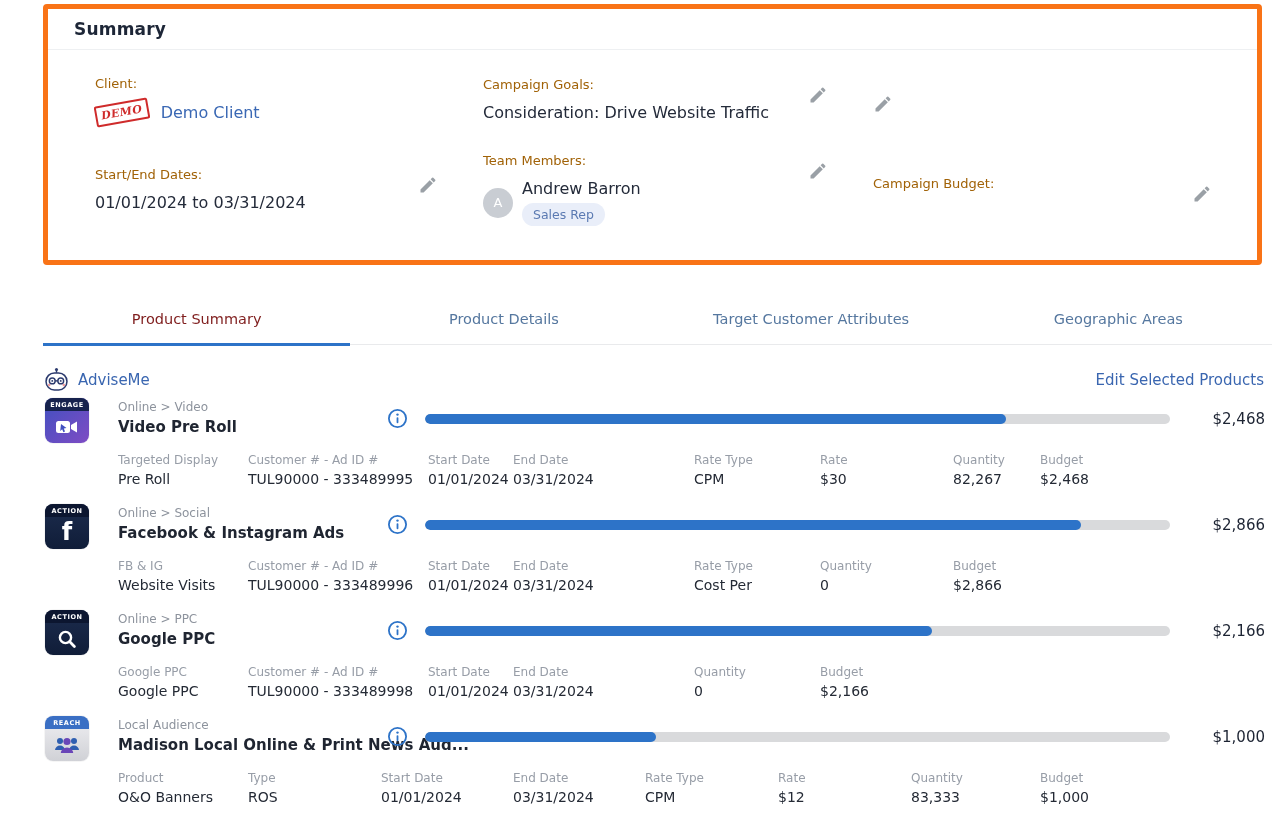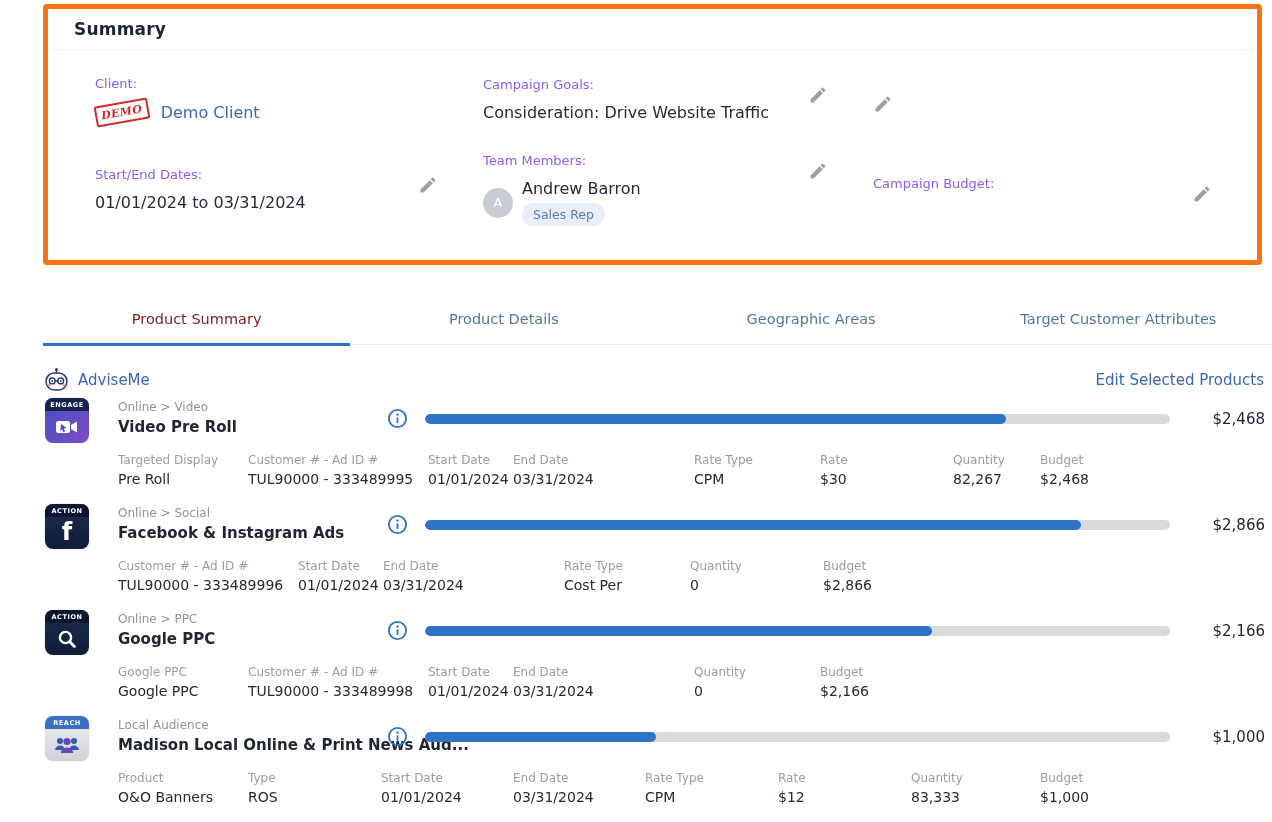--- a/index.html
+++ b/index.html
@@ -6,21 +6,21 @@
   html,body { width:1272px; height:822px; background:#ffffff; font-family:"DejaVu Sans",sans-serif; color:#232a38; overflow:hidden; }
   .page { position:relative; width:1272px; height:822px; }
 
   
   .summary-card { position:absolute; left:43px; top:4px; width:1219px; height:261px; background:#fff; border:5px solid #f97316; border-radius:4px; }
   .card-header { height:41px; display:flex; align-items:center; padding-left:26px; border-bottom:1px solid #eef0f2; font-size:17px; font-weight:600; color:#1d2637; letter-spacing:.2px; }
   .card-body { padding:26px 0 0 47px; }
   .summary-grid { display:grid; grid-template-columns:388px 390px auto; row-gap:30px; align-items:center; }
   .cell { display:flex; padding-right:45px; }
   .cell-main { flex:1; min-width:0; }
-  .field-label { font-size:13px; color:#8b5cf6; margin-bottom:11px; }
+  .field-label { font-size:13px; color:#a16207; margin-bottom:11px; }
   .field-value { font-size:16px; color:#242b3a; }
   .client-row { display:flex; align-items:center; }
   .stamp { display:inline-block; border:2px solid #cf2b2b; color:#cf2b2b; border-radius:2px; padding:2px 4px; font:italic bold 11px "DejaVu Serif",serif; letter-spacing:.5px; transform:rotate(-10deg); margin-right:12px; }
   .client-name { font-size:16px; color:#3a68b4; }
   .person-row { display:flex; align-items:center; }
   .avatar { width:30px; height:30px; border-radius:50%; flex:none; overflow:hidden; }
   .avatar-initial { background:#c9cdd3; color:#fff; display:flex; align-items:center; justify-content:center; font-size:13px; }
   .person-name { font-size:16px; color:#242b3a; margin:0 10px 0 9px; }
   .pill { display:inline-block; background:#e9eef9; color:#5b7ab2; font-size:12.5px; padding:4px 11px; border-radius:12px; white-space:nowrap; }
   .team-stack { margin-left:9px; }
@@ -145,22 +145,22 @@
           </span>
         </div>
 
       </div>
     </div>
   </section>
 
   <nav class="tabs">
     <div class="tab active">Product Summary</div>
     <div class="tab">Product Details</div>
+    <div class="tab">Target Customer Attributes</div>
     <div class="tab">Geographic Areas</div>
-    <div class="tab">Target Customer Attributes</div>
   </nav>
 
   <div class="advise-row">
     <div class="advise-left">
       <svg width="27" height="27" viewBox="0 0 28 28">
         <line x1="14" y1="3.2" x2="14" y2="6" stroke="#2c3b6e" stroke-width="1.5"></line>
         <circle cx="14" cy="2.6" r="1.6" fill="#2c3b6e"></circle>
         <rect x="3.2" y="6.2" width="21.6" height="17.6" rx="8.5" fill="#fff" stroke="#2c3b6e" stroke-width="1.6"></rect>
         <circle cx="9.6" cy="14.4" r="3" fill="none" stroke="#2c3b6e" stroke-width="1.5"></circle>
         <circle cx="18.4" cy="14.4" r="3" fill="none" stroke="#2c3b6e" stroke-width="1.5"></circle>
@@ -259,20 +259,24 @@
               <circle cx="10.5" cy="6.6" r="1.2" fill="#2d73c8"></circle>
               <rect x="9.6" y="9.2" width="1.8" height="6" rx="0.9" fill="#2d73c8"></rect>
             </svg>
         </span>
         <div class="bar">
             <div class="bar-fill" style="width: 88%;"></div>
           </div>
         <div class="amount">$2,866</div>
       </div>
       <div class="details">
+        <div class="dcol c130">
+            <div class="dlabel">FB &amp; IG</div>
+            <div class="dvalue">Website Visits</div>
+          </div>
         <div class="dcol c180">
             <div class="dlabel">Customer # - Ad ID #</div>
             <div class="dvalue">TUL90000 - 333489996</div>
           </div>
         <div class="dcol c85">
             <div class="dlabel">Start Date</div>
             <div class="dvalue">01/01/2024</div>
           </div>
         <div class="dcol c181">
             <div class="dlabel">End Date</div>

